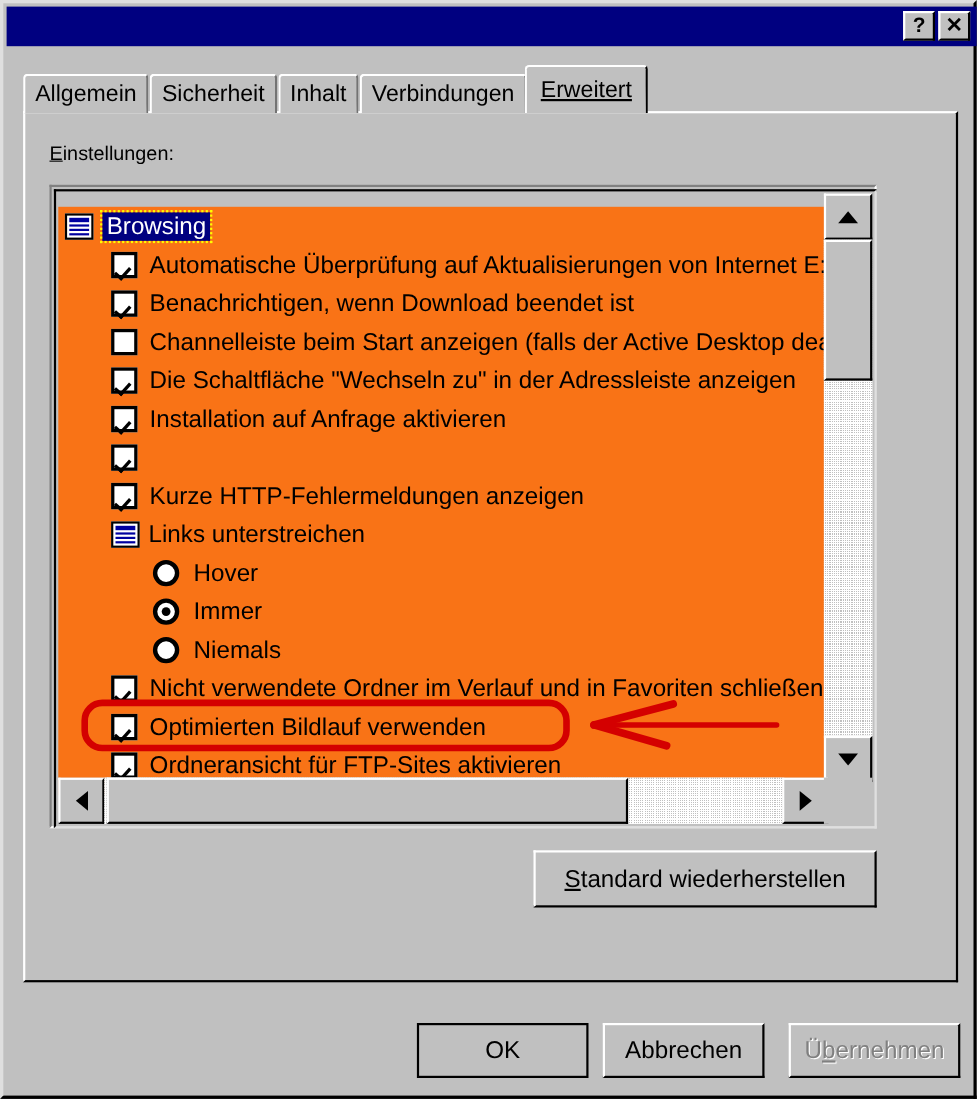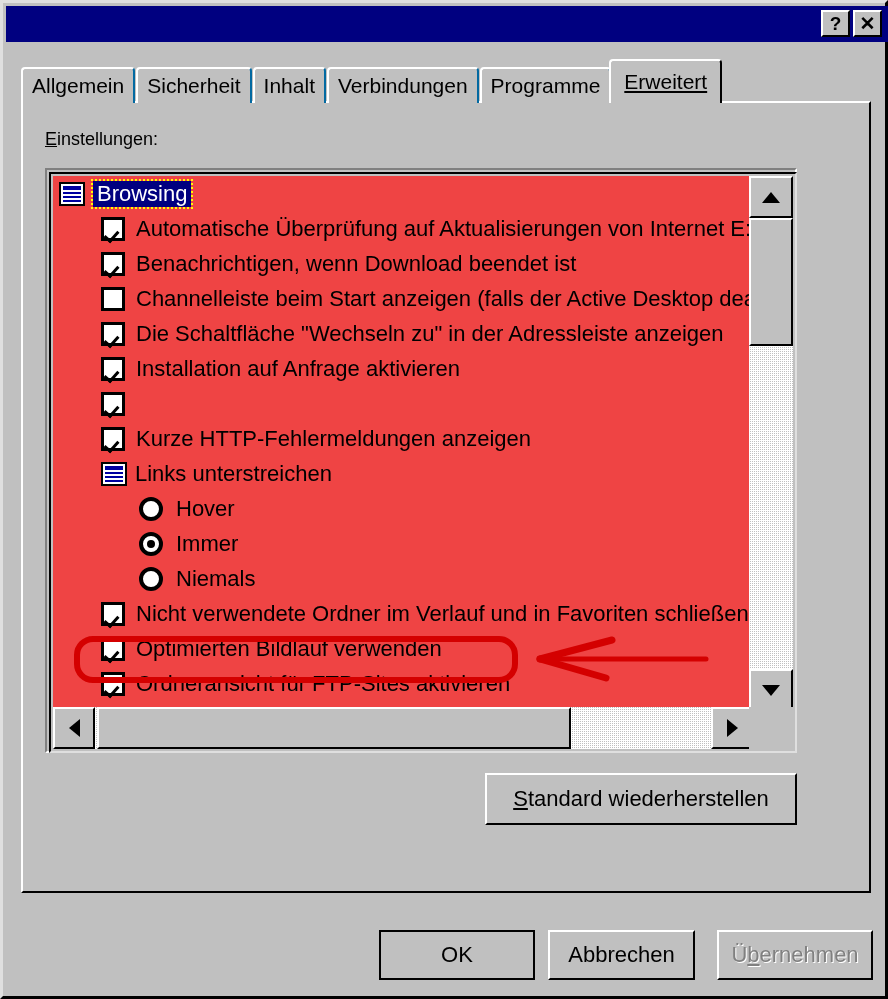--- a/index.html
+++ b/index.html
@@ -76,21 +76,21 @@
     left: 18px; top: 58px;
     height: 42px;
     display: flex;
     align-items: flex-end;
   }
   .tab {
     height: 36px;
     background: #c0c0c0;
     border-top: 2px solid #ffffff;
     border-left: 2px solid #ffffff;
-    border-right: 2px solid #0369a1;
+    border-right: 2px solid #737373;
     border-bottom: none;
     box-sizing: border-box;
     display: flex;
     align-items: center;
     justify-content: center;
     padding: 0 9px;
     font-size: 21px;
     color: #000000;
     white-space: nowrap;
     position: relative;
@@ -150,23 +150,23 @@
     width: 748px; height: 581px;
     background: #c0c0c0;
     border-top: 2px solid #000000;
     border-left: 2px solid #000000;
     border-right: 2px solid #dfdfdf;
     border-bottom: 2px solid #dfdfdf;
     box-sizing: border-box;
   }
   #list-viewport {
     position: absolute;
-    left: 2px; top: 2px;
+    left: 2px; top: 14px;
     width: 700px; height: 535px;
-    background: #ef4444;
+    background: #f97316;
     overflow: hidden;
   }
   .list-row {
     height: 35px;
     display: flex;
     align-items: center;
     white-space: nowrap;
     font-size: 22px;
     color: #000000;
     padding-left: 6px;
@@ -351,21 +351,20 @@
     </div>
   </div>
 
   <div id="tabpanel"></div>
 
   <div id="tabstrip">
     <div class="tab">Allgemein</div>
     <div class="tab">Sicherheit</div>
     <div class="tab">Inhalt</div>
     <div class="tab">Verbindungen</div>
-    <div class="tab">Programme</div>
     <div class="tab active">Erweitert</div>
   </div>
 
   <div id="settings-label"><u>E</u><span>instellungen:</span></div>
 
   <div id="listbox-outer">
     <div id="listbox-inner">
 
       <div id="list-viewport">
 

